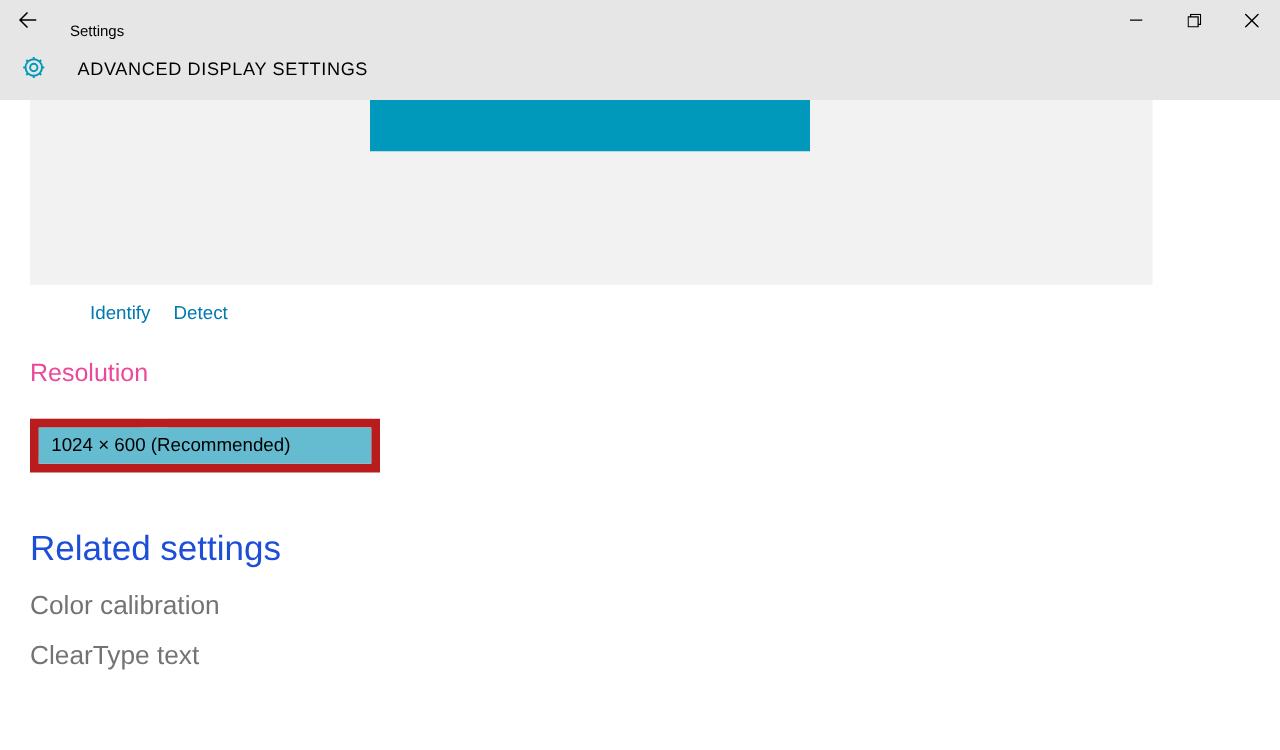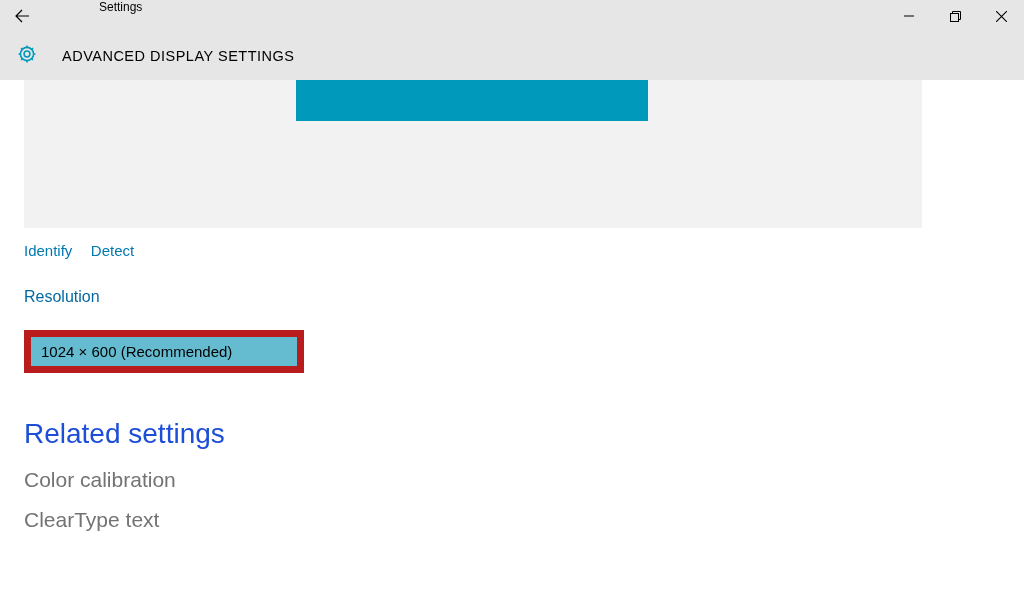--- a/index.html
+++ b/index.html
@@ -16,23 +16,22 @@
       position: relative;
     }
     .header {
       background: #e6e6e6;
       height: 80px;
       position: relative;
     }
     .titlebar {
       height: 32px;
       display: flex;
-      align-items: flex-start;
-      position: relative;
-      gap: 43px;
+      align-items: flex-end;
+      position: relative;
     }
     .back-btn {
       width: 44px;
       height: 32px;
       display: flex;
       align-items: center;
       justify-content: center;
       cursor: pointer;
     }
     .title {
@@ -84,33 +83,34 @@
       position: absolute;
       top: 0;
       left: 272px;
       width: 352px;
       height: 41px;
       background: #0099bc;
     }
     .link-row {
       margin-top: 14px;
       margin-bottom: 28px;
+      margin-left: 48px;
     }
     .link {
       color: #0078b0;
       font-size: 15px;
       cursor: pointer;
       display: inline-block;
     }
     .link + .link-sep {
       margin-left: 14px;
     }
     .label {
-      font-size: 16px;
-      color: #0369a1;
+      font-size: 20px;
+      color: #ec4899;
       margin-bottom: 2px;
     }
     .dropdown-container {
       position: relative;
       width: 280px;
     }
     .dropdown-list {
       position: absolute;
       top: 0;
       left: 0;

